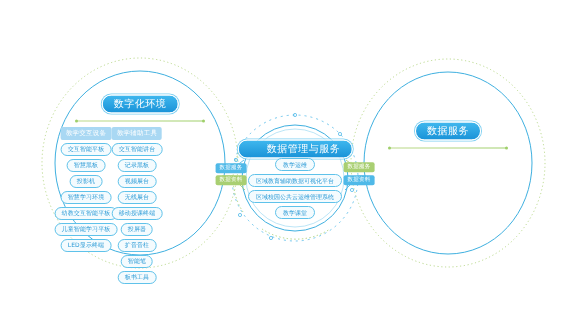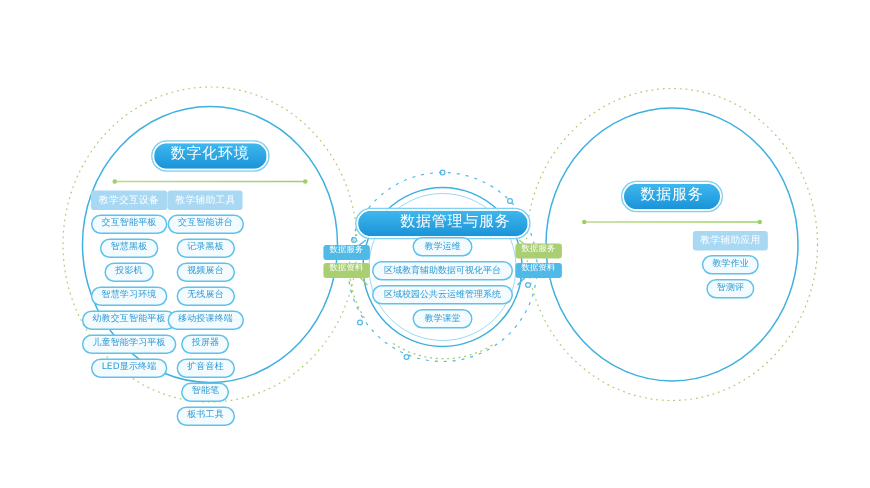--- a/index.html
+++ b/index.html
@@ -179,24 +179,19 @@
     <div class="c-chip">教学运维</div>
     <div class="c-chip">区域教育辅助数据可视化平台</div>
     <div class="c-chip">区域校园公共云运维管理系统</div>
     <div class="c-chip">教学课堂</div>
   </div>
 
   <div class="title-pill" style="left:448px;top:131px;">数据服务</div>
   <div class="divider" style="left:448px;top:148px;width:118px;"></div>
 
 
-  <div class="col" style="left:487px;top:154px;">
-    <div class="col-head">教学辅助应用</div>
-    <div class="chip">教学作业</div>
-    <div class="chip">智测评</div>
-  </div>
 
   <div class="conn-label blue" style="left:231px;top:168px;">数据服务</div>
   <div class="conn-label green" style="left:231px;top:180px;">数据资料</div>
   <div class="conn-label green" style="left:359px;top:167px;">数据服务</div>
   <div class="conn-label blue" style="left:359px;top:180px;">数据资料</div>
 
 </div>
 
 </body></html>

